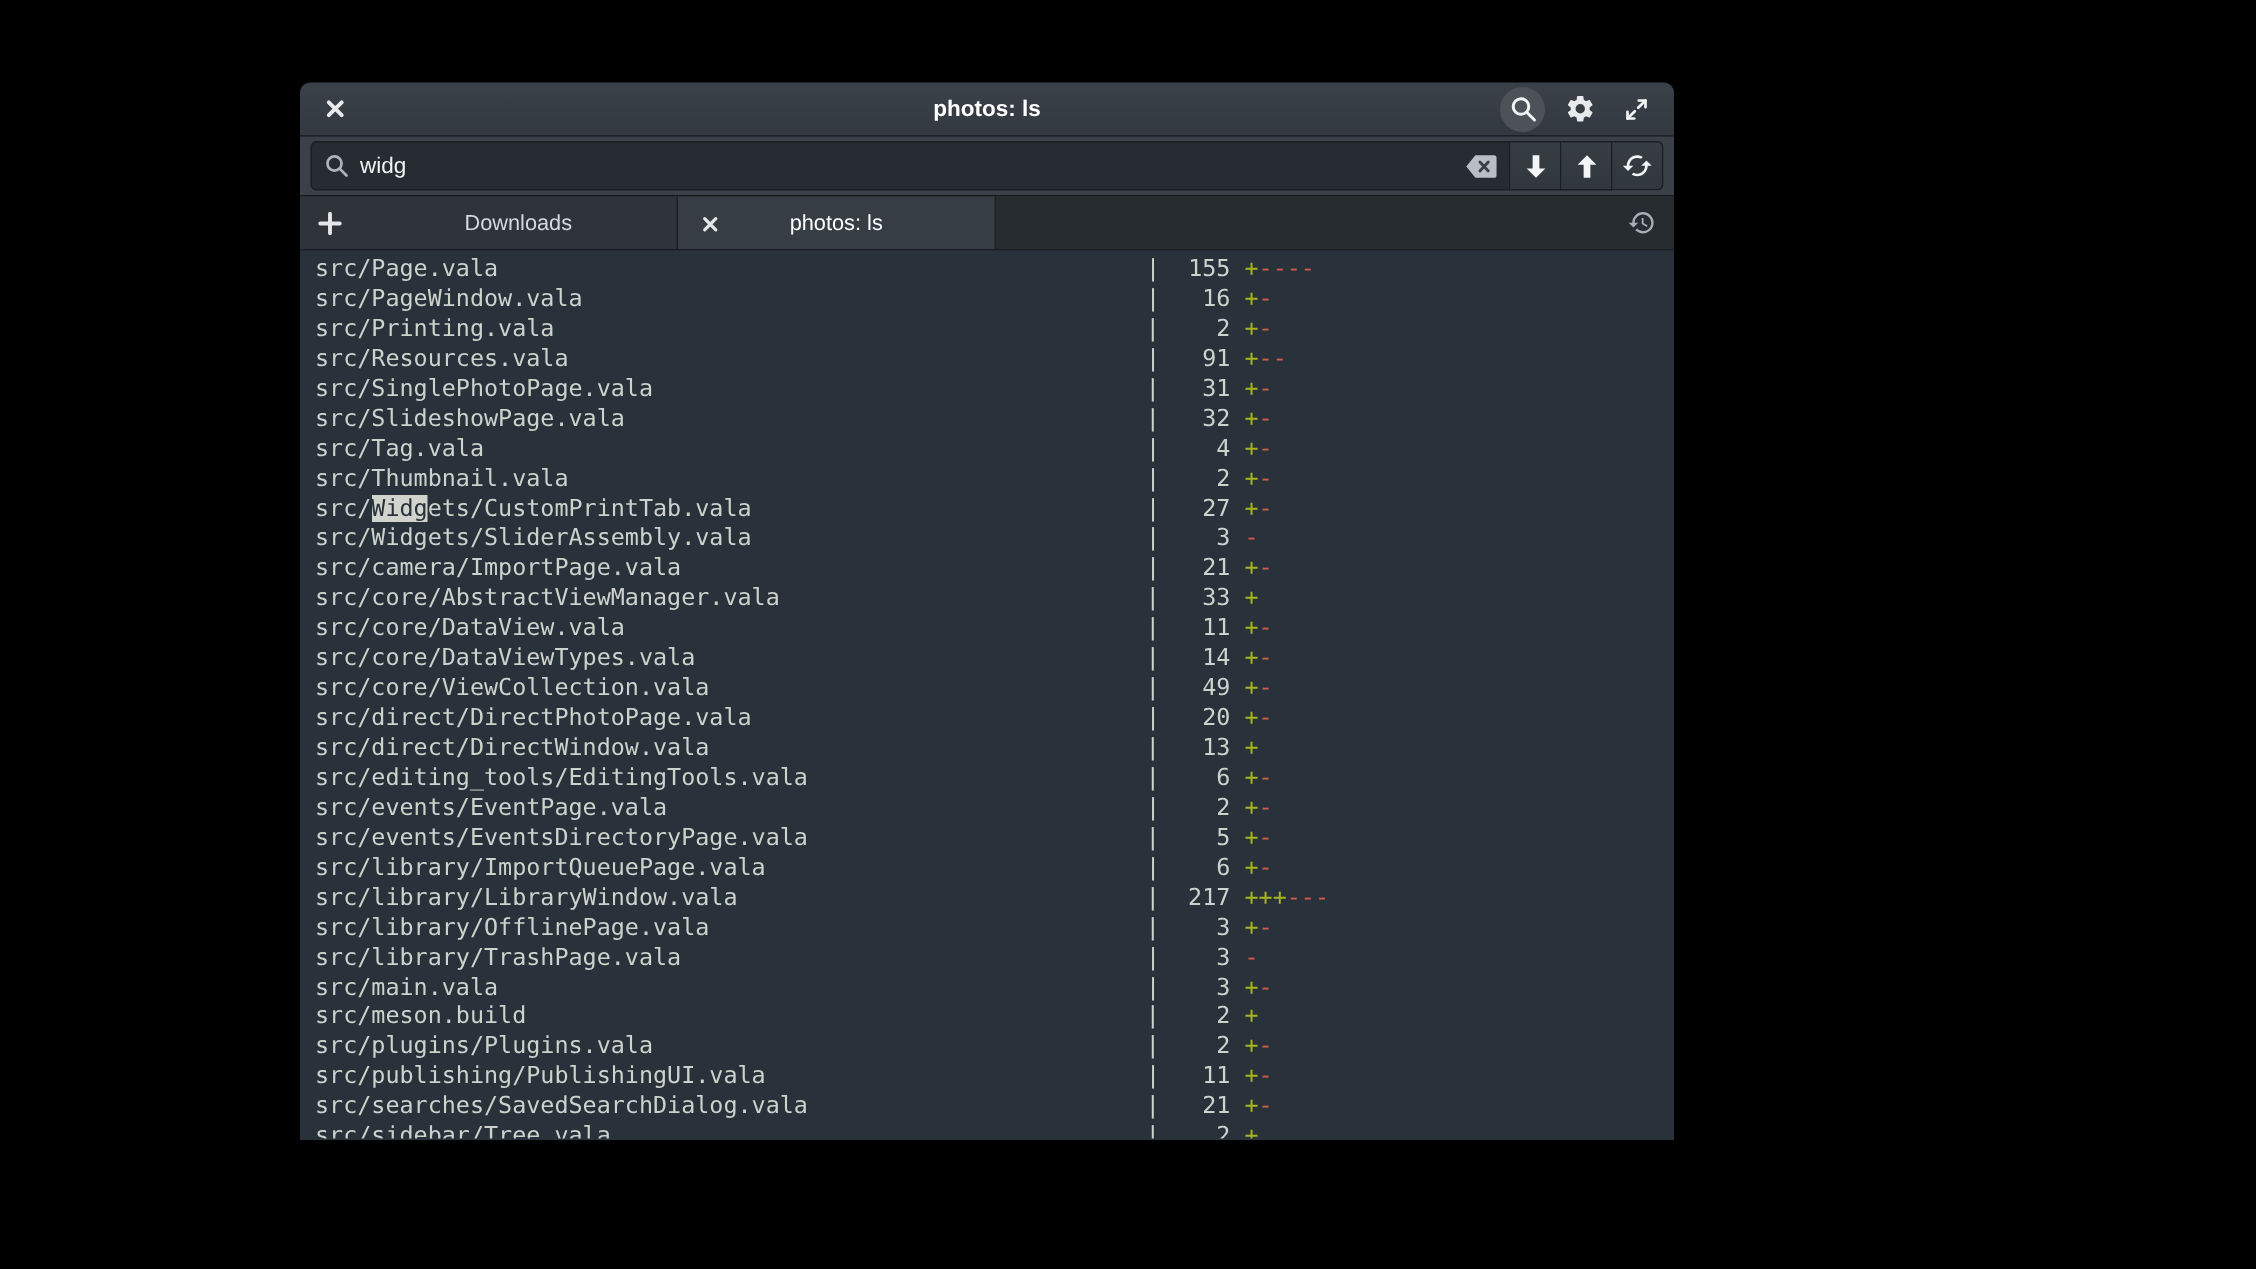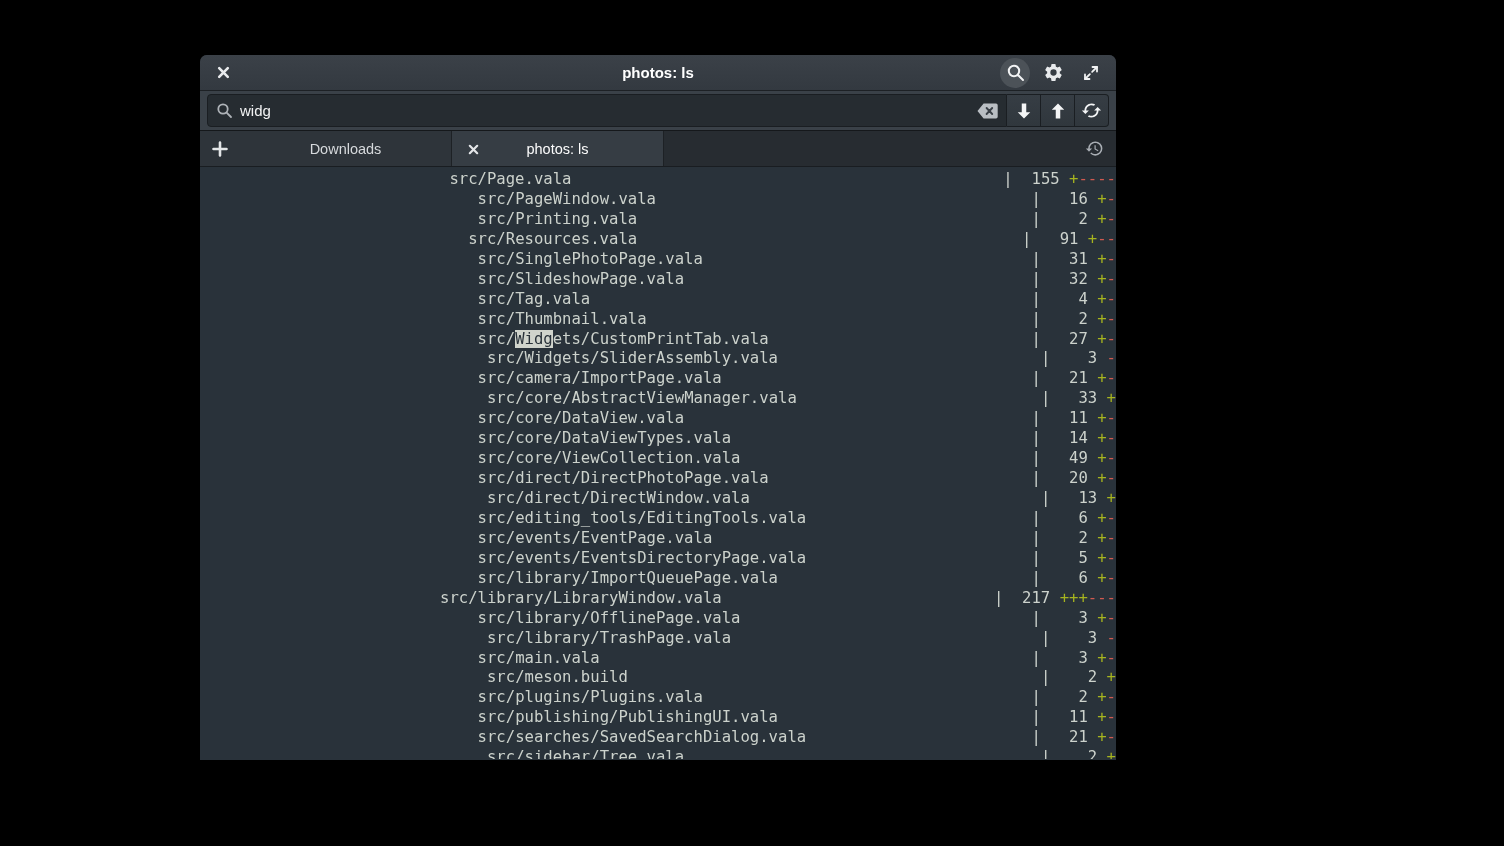--- a/index.html
+++ b/index.html
@@ -52,21 +52,21 @@
   .tab-close { position:absolute; left:8px; top:5px; width:26px; height:26px;
                background:none; border:none; display:flex; align-items:center;
                justify-content:center; cursor:pointer; }
   .history-btn { margin-left:auto; width:44px; background:none; border:none;
                  display:flex; align-items:center; justify-content:center; cursor:pointer; }
 
   
   .terminal { height:592px; background:#29323a; overflow:hidden;
               font-family:"DejaVu Sans Mono", monospace; font-size:15.6px;
               line-height:19.93px; color:var(--fg,#ccd2cc); padding:3px 0 0 10px;
-              white-space:pre; cursor:text;text-align:right; }
+              white-space:pre; cursor:text; }
   .trow span { white-space:pre; }
   .plus  { color:var(--plus,#a6b41f); }
   .minus { color:var(--minus,#d05a50); }
   .match { background:var(--hlbg,#d0d4cc); color:#29323a; }
 
   svg { display:block; }
 </style>
 </head>
 <body>
 

